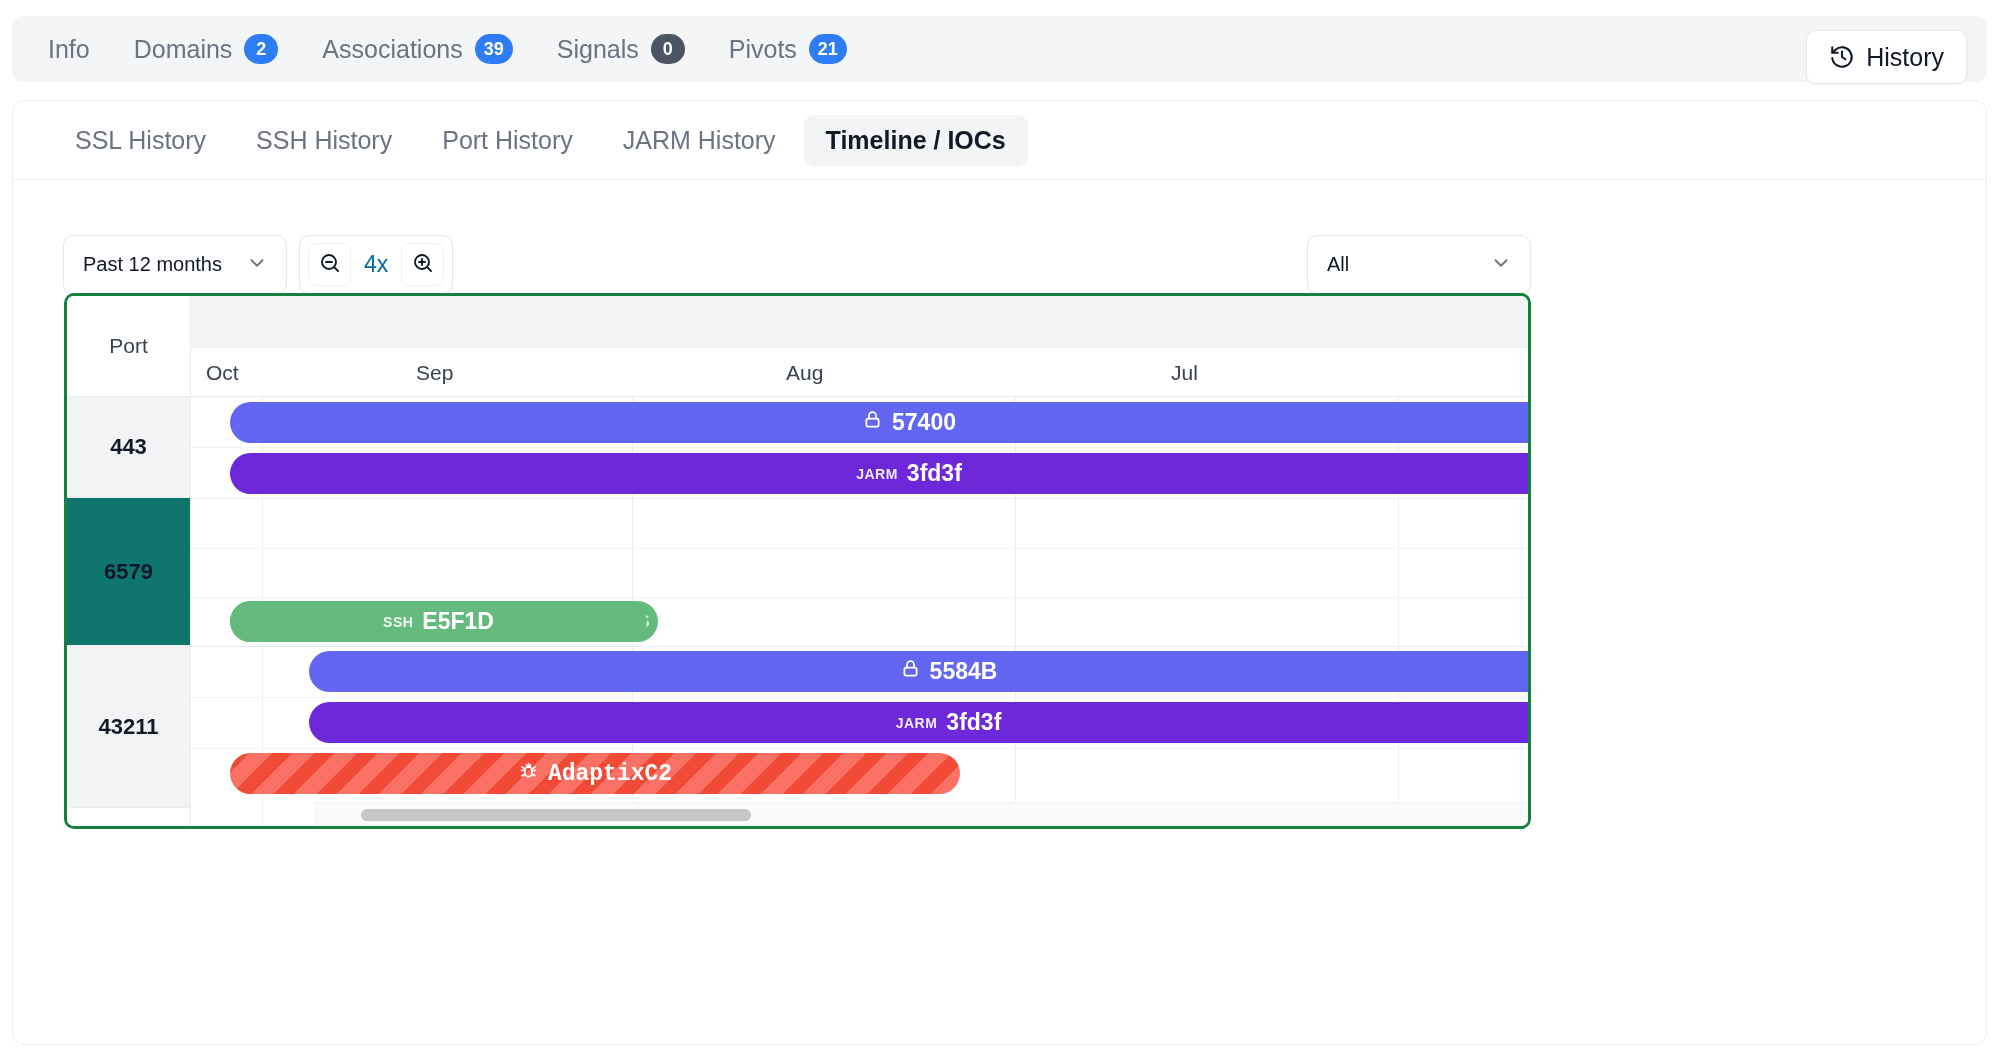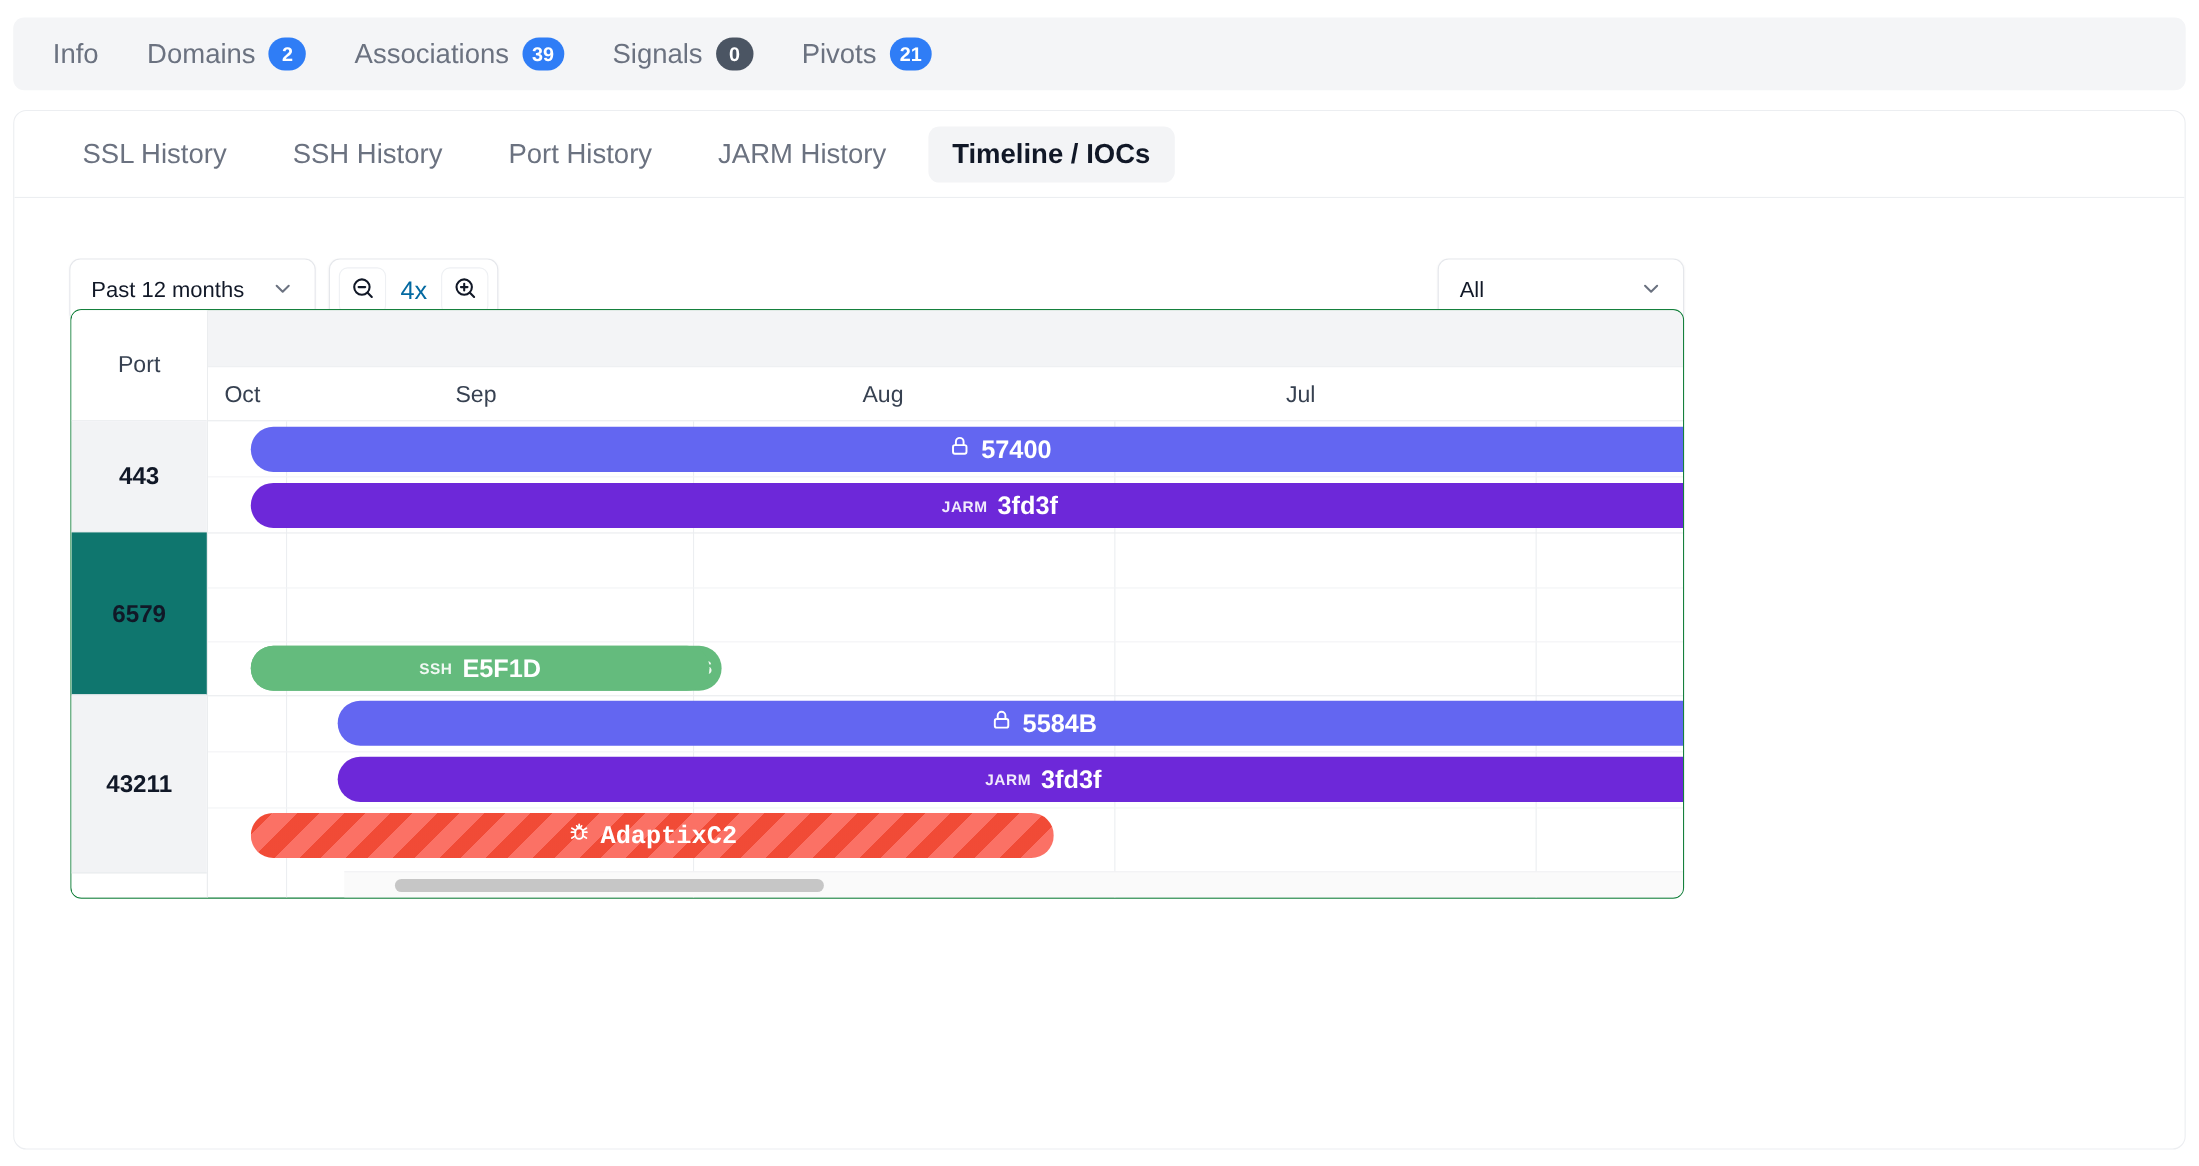--- a/index.html
+++ b/index.html
@@ -54,21 +54,21 @@
     background: #ffffff;
     border: 1px solid #eceef1;
     border-radius: 12px;
     overflow: hidden;
   }
 
   .subtabs {
     position: absolute; left: 0; top: 0;
     width: 100%; height: 79px;
     border-bottom: 1px solid #eceef1;
-    display: flex; align-items: center; padding-left: 52px; gap: 16px;
+    display: flex; align-items: center; padding-left: 52px; gap: 6px;
   }
   .subtab {
     font-size: 25px; color: #6b7280;
     padding: 11px 22px; border-radius: 10px;
     cursor: pointer; white-space: nowrap;
   }
   .subtab:first-child { padding-left: 10px; }
   .subtab.active {
     background: #f3f4f6; color: #111827; font-weight: 700;
   }
@@ -96,23 +96,23 @@
     box-shadow: 0 1px 2px rgba(16,24,40,.04);
   }
   .zbtn {
     width: 43px; height: 43px; display:flex; align-items:center; justify-content:center;
     border: 1px solid #eef0f3; border-radius: 8px; background:#fff; cursor:pointer;
   }
   .zlevel { font-size: 23px; color:#0369a1; padding: 0 9px; }
 
   
   .tlwrap {
-    position: absolute; left: 51px; top: 180px;
+    position: absolute; left: 51px; top: 192px;
     width: 1467px; height: 536px;
-    border: 1px solid #15803d;
+    border: 3px solid #15803d;
     border-radius: 10px;
     background: #ffffff;
     overflow: hidden;
   }
   .portcol {
     position:absolute; left:0; top:0; width:124px; height:100%;
     border-right: 1px solid #e9ebee; z-index: 4; background:#fff;
   }
   .portcol .phead {
     height: 101px; display:flex; align-items:center; justify-content:center;
@@ -193,20 +193,30 @@
       <span class="badge dark">0</span>
     </div>
 
     <div class="tab">
       <span>Pivots</span>
       <span class="badge">21</span>
     </div>
 
   </div>
 
+  <div class="history-btn">
+    <span>
+      <svg width="26" height="26" viewBox="0 0 24 24" fill="none" stroke="#111827" stroke-width="1.9" stroke-linecap="round" stroke-linejoin="round">
+        <path d="M3 3v5h5"></path>
+        <path d="M3.05 13A9 9 0 1 0 6 5.3L3 8"></path>
+        <path d="M12 7v5l3 2"></path>
+      </svg>
+    </span>
+    <span>History</span>
+  </div>
 </div>
 
 <div class="card">
 
   <div class="subtabs">
     <div class="subtab">SSL History</div>
     <div class="subtab">SSH History</div>
     <div class="subtab">Port History</div>
     <div class="subtab">JARM History</div>
     <div class="subtab active">Timeline / IOCs</div>

